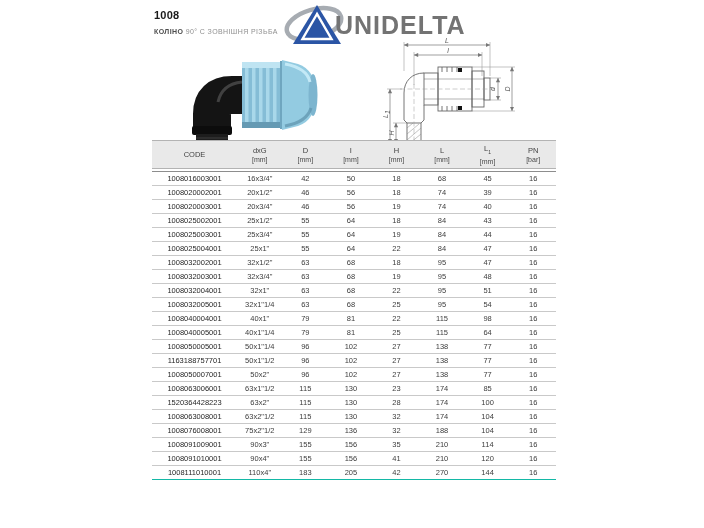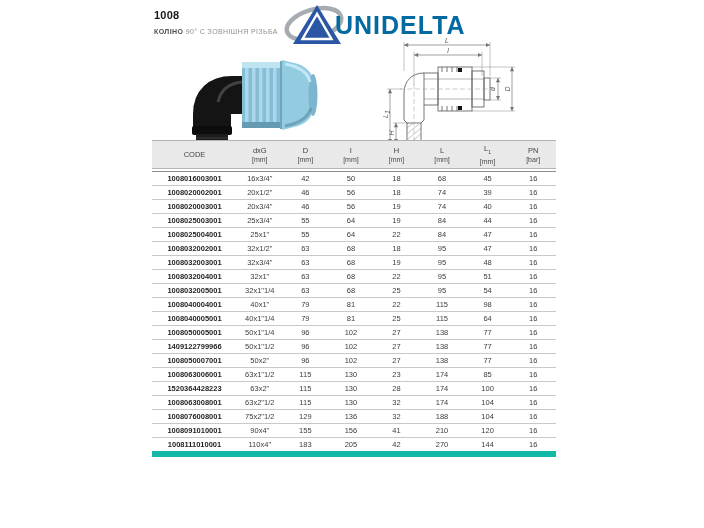--- a/index.html
+++ b/index.html
@@ -7,40 +7,40 @@
         font-family:"Liberation Sans",sans-serif;}
 
   
   .titleblock{position:absolute;left:154px;top:9px;}
   .pcode{font-size:11px;font-weight:bold;color:#1a1a1a;letter-spacing:.2px;}
   .ptitle{margin-top:7px;font-size:7px;color:#8f8f8f;letter-spacing:.4px;}
   .ptitle .tb{color:#4d4d4d;font-weight:bold;}
 
   
   .logo{position:absolute;left:284px;top:2px;display:flex;align-items:center;height:46px;}
-  .logotext{font-size:25px;font-weight:bold;color:#0369a1;letter-spacing:1px;margin-left:-13px;
+  .logotext{font-size:25px;font-weight:bold;color:#737373;letter-spacing:1px;margin-left:-13px;
             position:relative;z-index:2;}
 
   .photo{position:absolute;left:180px;top:52px;}
   .draw{position:absolute;left:366px;top:38px;}
   .dimlabel{font-size:7px;font-style:italic;fill:#555;}
 
   
   .tablewrap{position:absolute;left:152px;top:140px;width:404px;}
   table{border-collapse:collapse;table-layout:fixed;width:404px;}
   th{background:#e9e9e9;border-top:1px solid #b3b3b3;border-bottom:1px solid #b3b3b3;
      font-weight:normal;color:#3f3f3f;padding:3px 0 2px 0;vertical-align:middle;}
   th .lbl{font-size:7.5px;line-height:9px;}
   th .unit{font-size:7px;line-height:9px;color:#4a4a4a;}
   th sub{font-size:5px;}
   tr.gap td{height:2px;background:#fff;border-bottom:1px solid #8d8d8d;padding:0;}
   tbody td{height:13px;border-bottom:1px solid #c9c9c9;text-align:center;
            font-size:7.5px;color:#3c3c3c;padding:0;}
-  tbody tr:last-child td{border-bottom:6px solid #14b8a6;}
-  tbody td.code{font-weight:bold;color:#1f1f1f;}
+  tbody tr:last-child td{border-bottom:1px solid #14b8a6;}
+  tbody td.code{font-weight:normal;color:#1f1f1f;}
 </style>
 </head>
 <body>
 
 <div class="page">
 
   <div class="titleblock">
     <div class="pcode">1008</div>
     <div class="ptitle">
       <span class="tb">КОЛІНО</span>
@@ -233,20 +233,30 @@
             <td class="code">1008020003001</td>
             <td>20x3/4"</td>
             <td>46</td>
             <td>56</td>
             <td>19</td>
             <td>74</td>
             <td>40</td>
             <td>16</td>
           </tr>
           <tr>
+            <td class="code">1008025002001</td>
+            <td>25x1/2"</td>
+            <td>55</td>
+            <td>64</td>
+            <td>18</td>
+            <td>84</td>
+            <td>43</td>
+            <td>16</td>
+          </tr>
+          <tr>
             <td class="code">1008025003001</td>
             <td>25x3/4"</td>
             <td>55</td>
             <td>64</td>
             <td>19</td>
             <td>84</td>
             <td>44</td>
             <td>16</td>
           </tr>
           <tr>
@@ -323,21 +333,21 @@
             <td class="code">1008050005001</td>
             <td>50x1"1/4</td>
             <td>96</td>
             <td>102</td>
             <td>27</td>
             <td>138</td>
             <td>77</td>
             <td>16</td>
           </tr>
           <tr>
-            <td class="code">1409122799966</td>
+            <td class="code">1163188757701</td>
             <td>50x1"1/2</td>
             <td>96</td>
             <td>102</td>
             <td>27</td>
             <td>138</td>
             <td>77</td>
             <td>16</td>
           </tr>
           <tr>
             <td class="code">1008050007001</td>
@@ -383,20 +393,30 @@
             <td class="code">1008076008001</td>
             <td>75x2"1/2</td>
             <td>129</td>
             <td>136</td>
             <td>32</td>
             <td>188</td>
             <td>104</td>
             <td>16</td>
           </tr>
           <tr>
+            <td class="code">1008091009001</td>
+            <td>90x3"</td>
+            <td>155</td>
+            <td>156</td>
+            <td>35</td>
+            <td>210</td>
+            <td>114</td>
+            <td>16</td>
+          </tr>
+          <tr>
             <td class="code">1008091010001</td>
             <td>90x4"</td>
             <td>155</td>
             <td>156</td>
             <td>41</td>
             <td>210</td>
             <td>120</td>
             <td>16</td>
           </tr>
           <tr>

